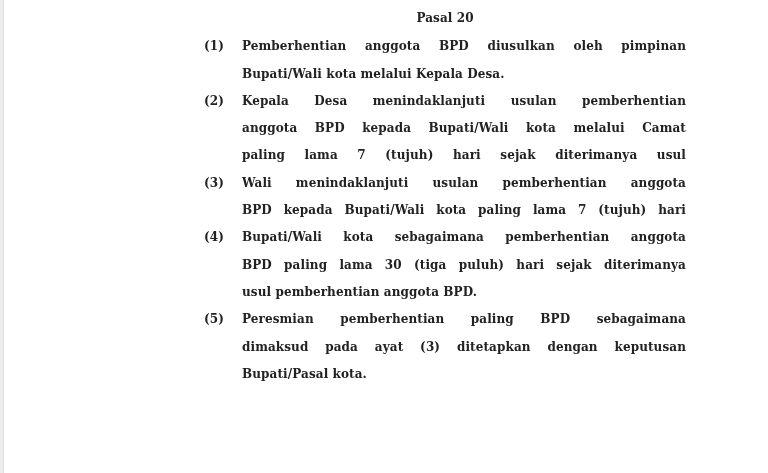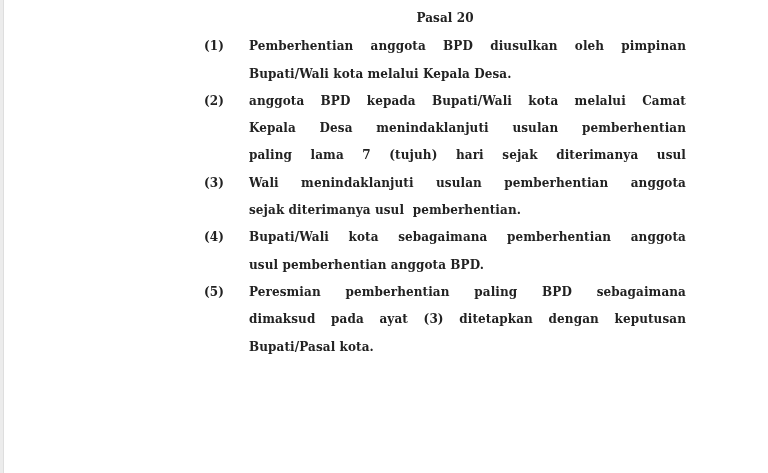--- a/index.html
+++ b/index.html
@@ -45,21 +45,20 @@
     align-items: flex-start;
   }
   .item-number {
     flex: 0 0 38px;
     width: 38px;
     text-align: left;
   }
   .item-body {
     flex: 1;
     min-width: 0;
-    margin-left: 7px;
   }
   .line {
     text-align: justify;
     text-align-last: justify;
   }
   .line.last {
     text-align: center;
     text-align-last: left;
   }
 </style>
@@ -74,36 +73,37 @@
         <div class="item">
           <div class="item-number">(1)</div>
           <div class="item-body">
             <div class="line">Pemberhentian anggota BPD diusulkan oleh pimpinan</div>
             <div class="line last">Bupati/Wali kota melalui Kepala Desa.</div>
           </div>
         </div>
         <div class="item">
           <div class="item-number">(2)</div>
           <div class="item-body">
+            <div class="line">Kepala Desa menindaklanjuti usulan pemberhentian</div>
             <div class="line">anggota BPD kepada Bupati/Wali kota melalui Camat</div>
-            <div class="line">Kepala Desa menindaklanjuti usulan pemberhentian</div>
             <div class="line">paling lama 7 (tujuh) hari sejak diterimanya usul</div>
           </div>
         </div>
         <div class="item">
           <div class="item-number">(3)</div>
           <div class="item-body">
             <div class="line">Wali menindaklanjuti usulan pemberhentian anggota</div>
-            <div class="line last">sejak diterimanya usul&nbsp; pemberhentian.</div>
+            <div class="line">BPD kepada Bupati/Wali kota paling lama 7 (tujuh) hari</div>
           </div>
         </div>
         <div class="item">
           <div class="item-number">(4)</div>
           <div class="item-body">
             <div class="line">Bupati/Wali kota sebagaimana pemberhentian anggota</div>
+            <div class="line">BPD paling lama 30 (tiga puluh) hari sejak diterimanya</div>
             <div class="line last">usul pemberhentian anggota BPD.</div>
           </div>
         </div>
         <div class="item">
           <div class="item-number">(5)</div>
           <div class="item-body">
             <div class="line">Peresmian pemberhentian paling BPD sebagaimana</div>
             <div class="line">dimaksud pada ayat (3) ditetapkan dengan keputusan</div>
             <div class="line last">Bupati/Pasal kota.</div>
           </div>

